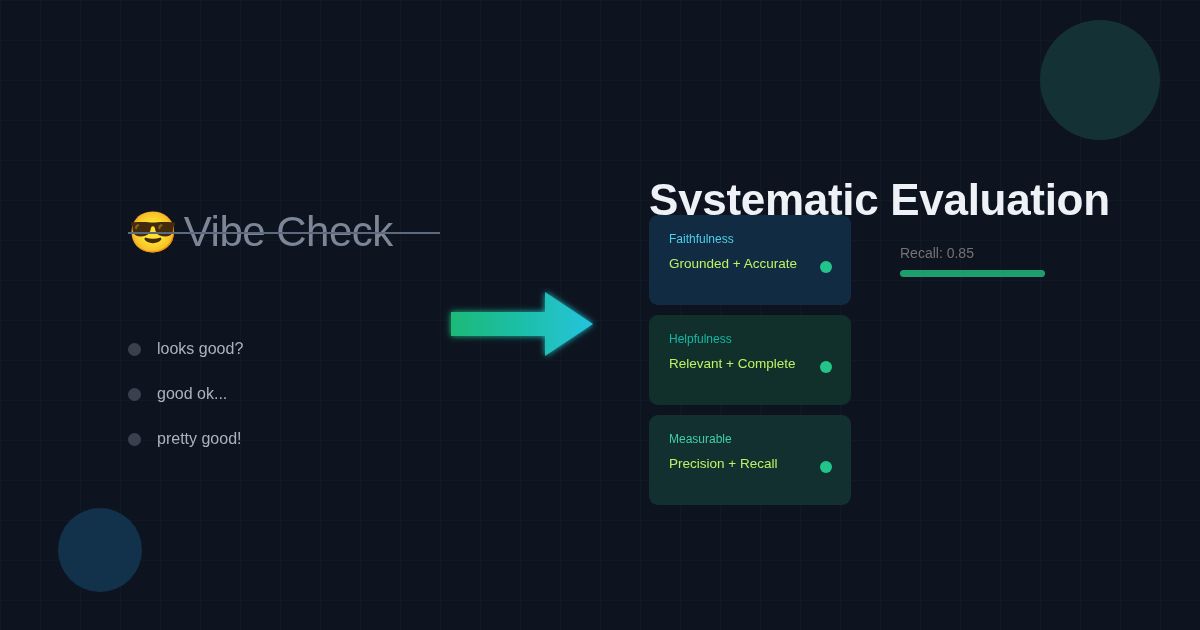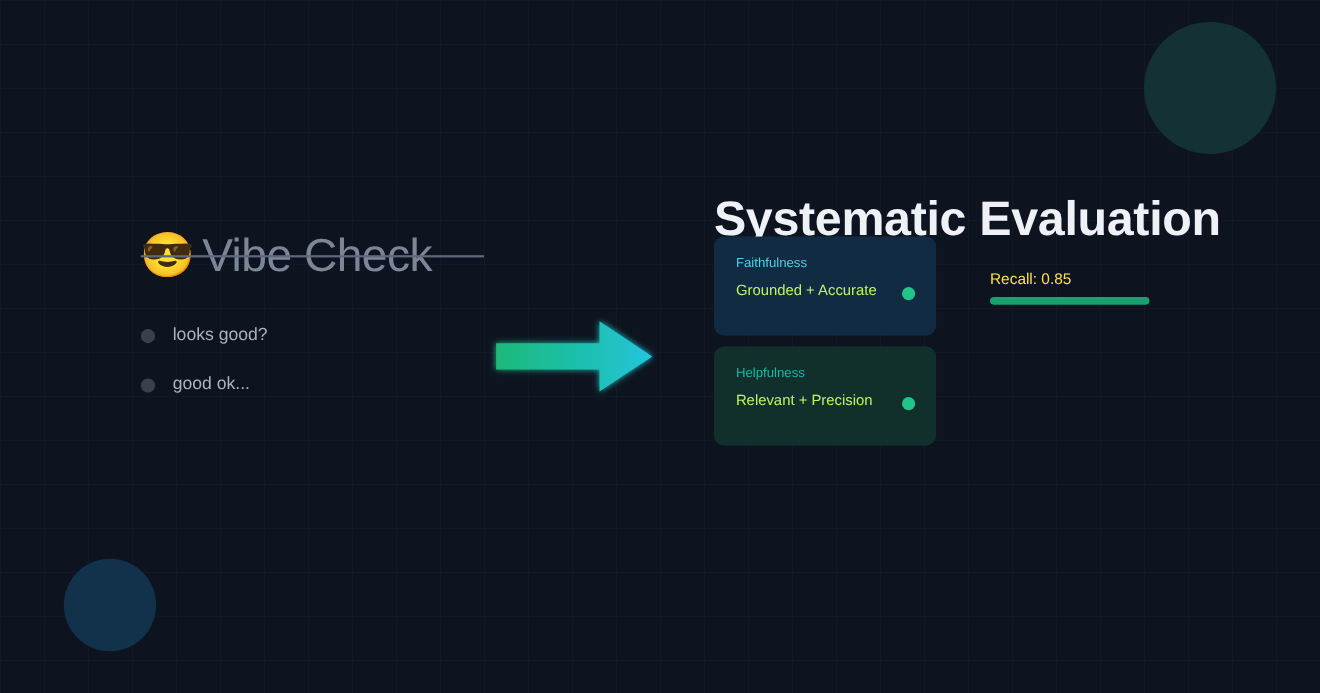--- a/index.html
+++ b/index.html
@@ -38,21 +38,21 @@
   }
   #vibe-emoji { font-size:40px; line-height:1; }
   #vibe-label {
     font-size:42px; font-weight:400;
     color:#7c8696; letter-spacing:-0.5px;
   }
   #vibe-strike {
     position:absolute; left:0; top:32px; width:312px; height:2px;
     background:#5d6a7e;
   }
-  #vibe-list { margin-top:32px; display:flex; flex-direction:column; gap:27px; }
+  #vibe-list { margin-top:76px; display:flex; flex-direction:column; gap:27px; }
   .vibe-item { display:flex; align-items:center; gap:16px; }
   .vibe-bullet {
     width:13px; height:13px; border-radius:50%;
     background:#39414f; flex:none;
   }
   .vibe-text { font-size:16px; color:#aab3c0; }
 
   
   #arrow-wrap { position:absolute; left:443px; top:288px; width:155px; height:72px; }
 
@@ -81,21 +81,21 @@
   .card-measurable   .card-title { color:#3ecfae; }
   .card-sub { margin-top:11px; font-size:13.5px; color:#bef264; }
   .card-dot {
     position:absolute; right:19px; top:46px;
     width:12px; height:12px; border-radius:50%;
     background:#22c48a;
   }
 
   #metrics-col { position:absolute; left:900px; top:245px; width:180px; }
   .metric-row { margin-bottom:33px; }
-  .metric-label { font-size:14px; color:#fde047; }
+  .metric-label { font-size:14px; color:#737373; }
   .metric-track { margin-top:9px; width:170px; height:7px; }
   .metric-fill {
     height:7px; border-radius:4px;
     background:#1d9e6c;
   }
 </style>
 </head>
 <body style="background: rgb(13, 20, 32);">
 
 <div id="grid-bg"></div>
@@ -109,20 +109,24 @@
     <span id="vibe-strike"></span>
   </div>
   <div id="vibe-list">
     <div class="vibe-item">
       <span class="vibe-bullet"></span>
       <span class="vibe-text">looks good?</span>
     </div>
     <div class="vibe-item">
       <span class="vibe-bullet"></span>
       <span class="vibe-text">good ok...</span>
+    </div>
+    <div class="vibe-item">
+      <span class="vibe-bullet"></span>
+      <span class="vibe-text">pretty good!</span>
     </div>
   </div>
 </div>
 
 <div id="arrow-wrap">
   <svg width="155" height="72" viewBox="0 0 155 72">
     <defs>
       <linearGradient id="arrowGrad" x1="0" y1="0" x2="1" y2="0">
         <stop offset="0%" stop-color="#1bb978"></stop>
         <stop offset="55%" stop-color="#1fbfae"></stop>
@@ -143,21 +147,26 @@
 <div id="eval-title">Systematic Evaluation</div>
 
 <div id="cards-col">
   <div class="eval-card card-faithfulness" style="background: rgb(17, 44, 66);">
     <div class="card-title" style="color: rgb(77, 208, 232);">Faithfulness</div>
     <div class="card-sub">Grounded + Accurate</div>
     <span class="card-dot" style="background: rgb(34, 196, 138);"></span>
   </div>
   <div class="eval-card card-helpfulness" style="background: rgb(18, 48, 43);">
     <div class="card-title" style="color: #14b8a6;">Helpfulness</div>
-    <div class="card-sub">Relevant + Precision</div>
+    <div class="card-sub">Relevant + Complete</div>
+    <span class="card-dot" style="background: rgb(34, 196, 138);"></span>
+  </div>
+  <div class="eval-card card-measurable" style="background: rgb(18, 48, 47);">
+    <div class="card-title" style="color: rgb(62, 207, 174);">Measurable</div>
+    <div class="card-sub">Precision + Recall</div>
     <span class="card-dot" style="background: rgb(34, 196, 138);"></span>
   </div>
 </div>
 
 <div id="metrics-col">
   <div class="metric-row">
     <div class="metric-label">Recall: 0.85</div>
     <div class="metric-track">
       <div class="metric-fill" style="width: 144.5px; background: rgb(29, 158, 108);"></div>
     </div>

